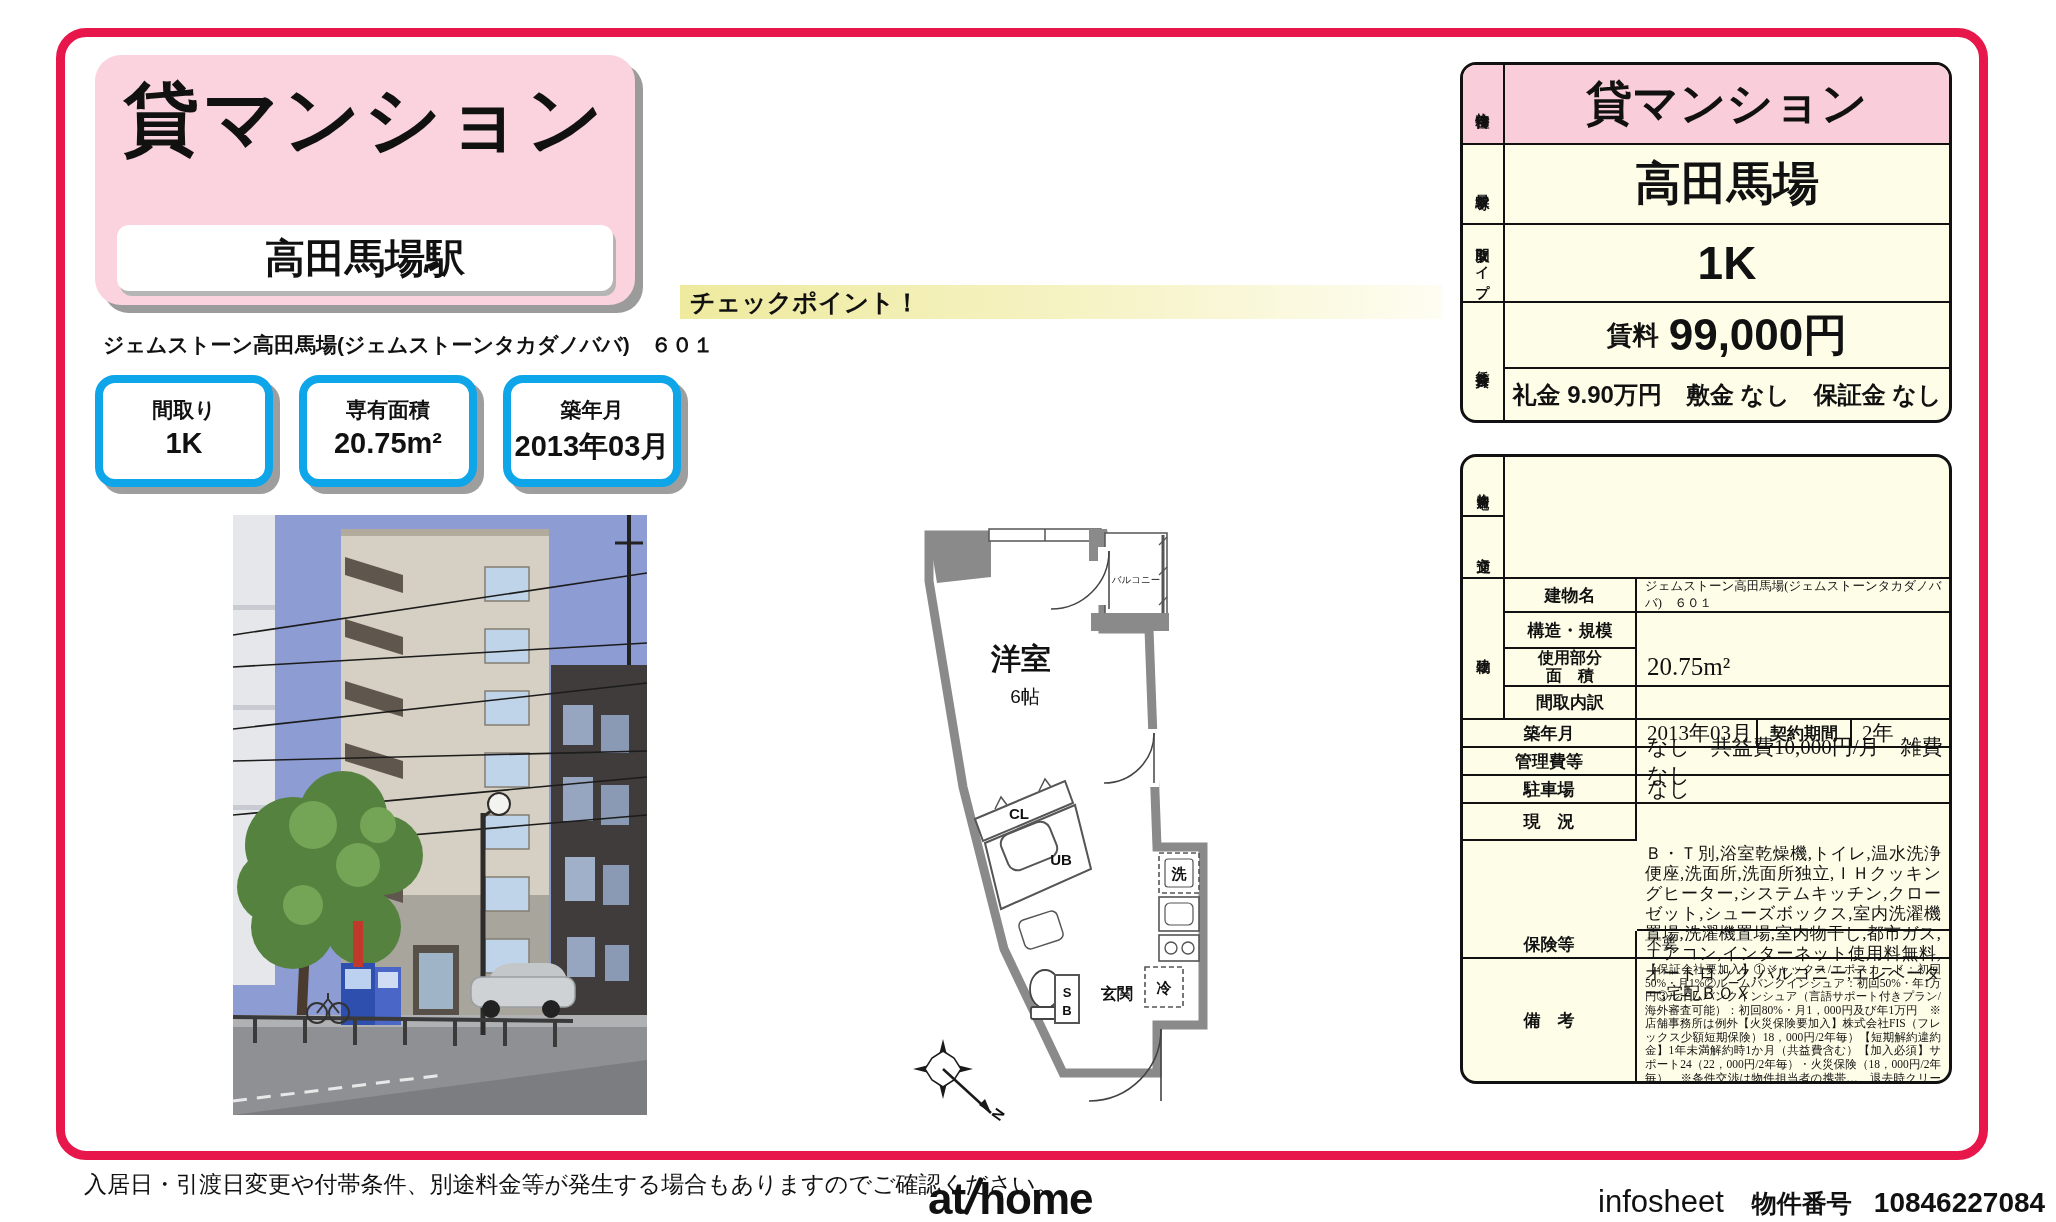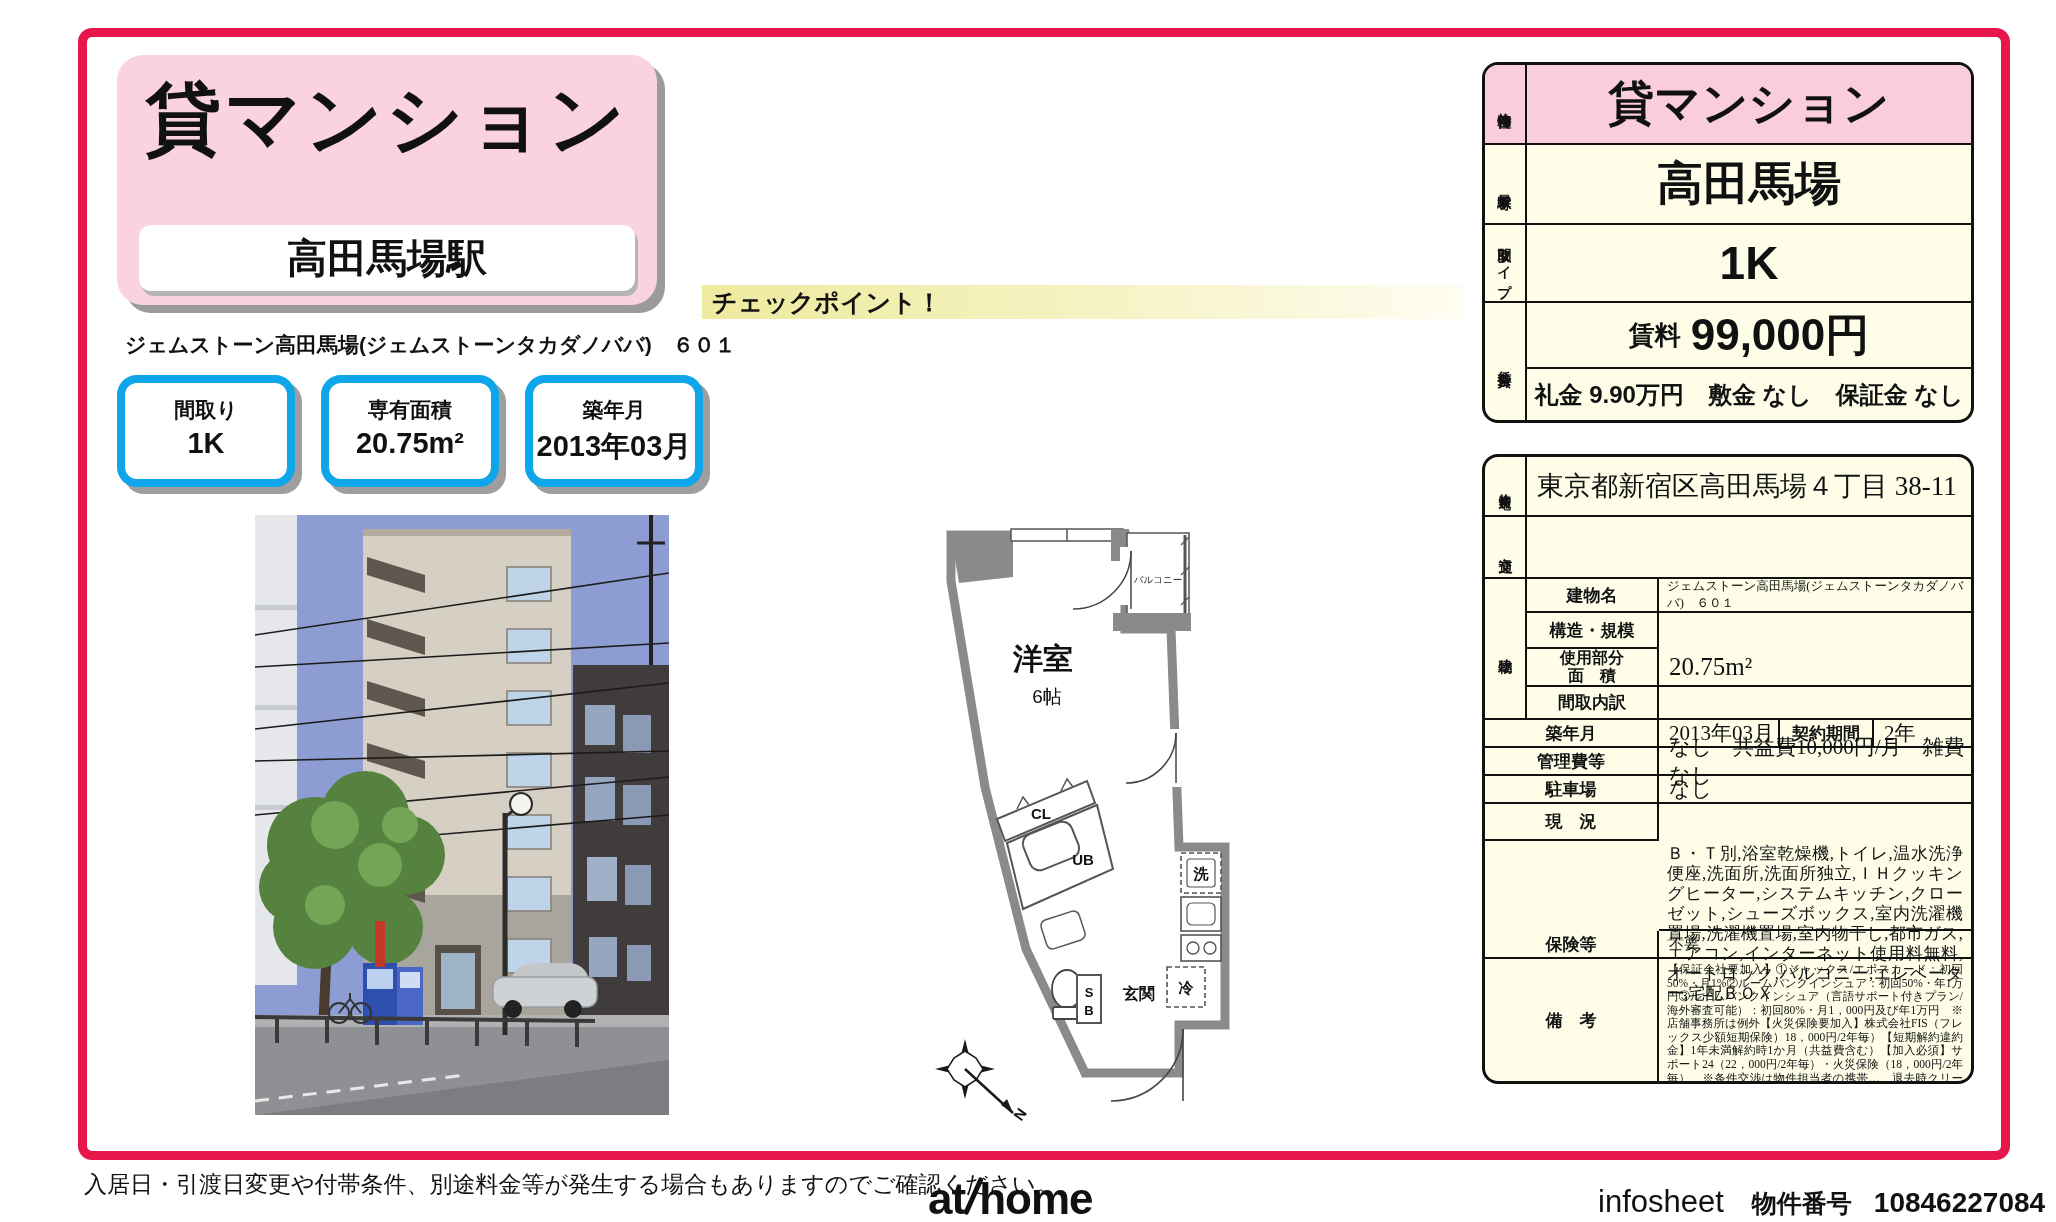--- a/index.html
+++ b/index.html
@@ -1,21 +1,21 @@
 <!DOCTYPE html>
 <html style="--red: #e8174b; --pink: #f9cdda; --titlepink: #fad3df; --cream: #fdfde8;"><head>
 <meta charset="utf-8">
 <style>
   :root{ --red:#e8174b; --pink:#f9cdda; --titlepink:#fad3df; --cream:#fdfde8; --ink:#111; }
   html,body{margin:0;padding:0;background:#fff;}
   .canvas{position:relative;width:2056px;height:1222px;background:#fff;overflow:hidden;
           font-family:"Liberation Sans","DejaVu Sans",sans-serif;color:var(--ink);}
   .serif{font-family:"Liberation Serif","DejaVu Serif",serif;}
   .mainbox{position:absolute;left:56px;top:28px;width:1914px;height:1114px;
-           border:9px solid var(--red);border-radius:14px;background:#fff;margin-left:22px;}
+           border:9px solid var(--red);border-radius:30px;background:#fff;}
 
   
   .title-card{position:absolute;left:30px;top:18px;width:540px;height:250px;background:var(--titlepink);
               border-radius:26px;box-shadow:8px 8px 0 #9b9b9b;}
   .title-main{padding-top:26px;text-align:center;font-size:76px;font-weight:900;letter-spacing:3px;line-height:1;}
   .station-box{position:absolute;left:22px;right:22px;bottom:14px;height:66px;background:#fff;border-radius:12px;
                box-shadow:3px 5px 0 #b5b5b5;display:flex;align-items:center;justify-content:center;
                font-size:40px;font-weight:800;}
   .bldg-name{position:absolute;left:38px;top:294px;font-size:21px;font-weight:600;}
   .spec-row{position:absolute;left:30px;top:338px;display:flex;gap:26px;}
@@ -263,21 +263,20 @@
         <div class="c vlab br" style="grid-row:4/span 2">賃貸条件</div>
         <div class="c cc bb" style="grid-row:4;grid-column:2">
           <span class="rentlab">賃料</span>
           <span class="rentval">99,000円</span>
         </div>
         <div class="c cc depline" style="grid-row:5;grid-column:2">礼金 9.90万円　敷金 なし　保証金 なし</div>
       </div>
 
       <div class="tbl dettable serif">
         <div class="c vlab br bb" style="grid-row:1;font-size:12px">物件所在地</div>
-        <div class="c bb val" style="grid-row:1;grid-column:2/4;font-size:27px">東京都新宿区高田馬場４丁目 38-11</div>
         <div class="c vlab br bb" style="grid-row:2/span 2">交通</div>
         <div class="c bb val" style="grid-row:3;grid-column:2/4"></div>
         <div class="c vlab br bb" style="grid-row:4/span 4">建物</div>
         <div class="c cc glab br bb" style="grid-row:4;grid-column:2">建物名</div>
         <div class="c bb" style="grid-row:4;grid-column:3;font-size:12.5px;padding-left:8px">ジェムストーン高田馬場(ジェムストーンタカダノババ)　６０１</div>
         <div class="c cc glab br bb" style="grid-row:5;grid-column:2">構造・規模</div>
         <div class="c cc br bb twolab" style="grid-row:6;grid-column:2;font-size:16px">
           <span>使用部分</span>
           <span>面　積</span>
         </div>

